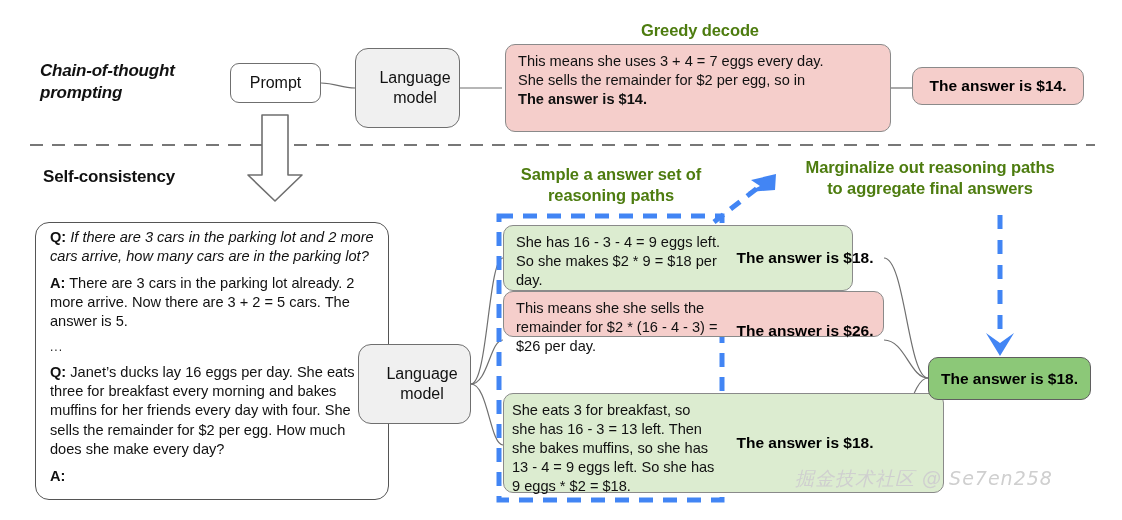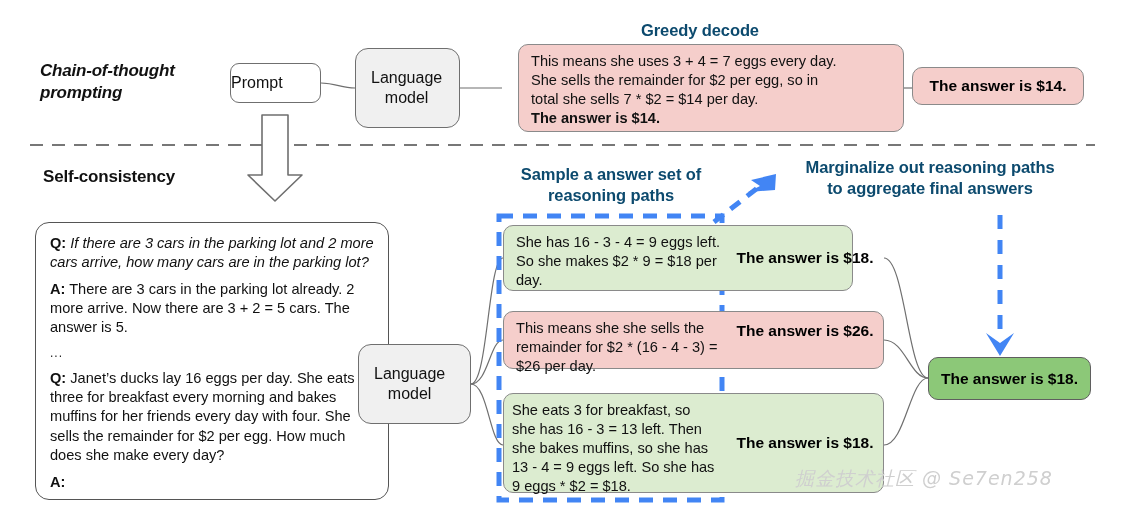--- a/index.html
+++ b/index.html
@@ -23,36 +23,37 @@
   .section-label {
     font-weight: bold;
     font-size: 17px;
     color: #111111;
     line-height: 1.28;
     letter-spacing: -0.2px;
   }
 
   
   .blue-head {
-    color: #0c4a6e;
+    color: #4d7c0f;
     font-weight: bold;
     font-size: 16.5px;
     line-height: 1.28;
     text-align: center;
     letter-spacing: -0.1px;
   }
 
   
   .box {
     box-sizing: border-box;
     border: 1.2px solid #6f6f6f;
     border-radius: 9px;
     background: #ffffff;
     display: flex;
     align-items: center;
+    justify-content: center;
     text-align: center;
     font-size: 16px;
     color: #111;
     line-height: 1.25;
   }
   .box.gray {
     background: #f0f0f0;
     border-radius: 13px;
     padding-left: 15px;
   }
@@ -159,24 +160,23 @@
 
   <div class="abs box" style="left:230px; top:63px; width:91px; height:40px;">
     <span>Prompt</span>
   </div>
 
   <div class="abs box gray" style="left:355px; top:48px; width:105px; height:80px;">
     <span style="white-space:pre-line;">Language
 model</span>
   </div>
 
-  <div class="abs txtbox pink" style="left:518px; top:44px; width:386px; height:88px;">
+  <div class="abs txtbox pink" style="left:505px; top:44px; width:386px; height:88px;">
     <div>This means she uses 3 + 4 = 7 eggs every day.</div>
     <div>She sells the remainder for $2 per egg, so in</div>
-    <div>total she sells 7 * $2 = $14 per day.</div>
     <div class="bold-line">The answer is $14.</div>
   </div>
 
   <div class="abs box pink answer-tag" style="left:912px; top:67px; width:172px; height:38px;">
     <span>The answer is $14.</span>
   </div>
 
   <div class="abs section-label" style="left:43px; top:166px; width:240px;">
     <span>Self-consistency</span>
   </div>
@@ -184,21 +184,21 @@
   <div class="abs blue-head" style="left:495px; top:164px; width:232px;">
     <div>Sample a answer set of</div>
     <div>reasoning paths</div>
   </div>
 
   <div class="abs blue-head" style="left:770px; top:157px; width:320px;">
     <div>Marginalize out reasoning paths</div>
     <div>to aggregate final answers</div>
   </div>
 
-  <div class="abs txtbox white" style="left:35px; top:222px; width:354px; height:278px; padding:11px 14px;">
+  <div class="abs txtbox white" style="left:35px; top:222px; width:354px; height:278px; padding:5px 14px;">
     <p class="prompt-para">
       <span class="lbl">Q:</span><span class="q-ital"> If there are 3 cars in the parking lot and 2 more cars arrive, how many cars are in the parking lot?</span>
     </p>
     <p class="prompt-para">
       <span class="lbl">A:</span><span> There are 3 cars in the parking lot already. 2 more arrive. Now there are 3 + 2 = 5 cars. The answer is 5.</span>
     </p>
     <p class="prompt-para ellip">...</p>
     <p class="prompt-para">
       <span class="lbl">Q:</span><span> Janet’s ducks lay 16 eggs per day. She eats three for breakfast every morning and bakes muffins for her friends every day with four. She sells the remainder for $2 per egg. How much does she make every day?</span>
     </p>
@@ -210,28 +210,28 @@
 model</span>
   </div>
 
   <div class="abs txtbox green" style="left:503px; top:225px; width:350px; height:66px;">
     <div style="width:205px;">She has 16 - 3 - 4 = 9 eggs left. So she makes $2 * 9 = $18 per day.</div>
   </div>
   <div class="abs answer-tag" style="left:730px; top:225px; width:150px; height:66px;">
     <span>The answer is $18.</span>
   </div>
 
-  <div class="abs txtbox pink" style="left:503px; top:311px; width:381px; height:58px;">
+  <div class="abs txtbox pink" style="left:503px; top:291px; width:381px; height:46px;">
     <div style="width:205px;">This means she she sells the remainder for $2 * (16 - 4 - 3) = $26 per day.</div>
   </div>
   <div class="abs answer-tag" style="left:730px; top:307px; width:150px; height:47px;">
     <span>The answer is $26.</span>
   </div>
 
-  <div class="abs txtbox green" style="left:503px; top:393px; width:381px; height:100px;padding-left:8px;">
+  <div class="abs txtbox green" style="left:503px; top:393px; width:441px; height:100px;padding-left:8px;">
     <div style="width:205px;">She eats 3 for breakfast, so she has 16 - 3 = 13 left. Then she bakes muffins, so she has 13 - 4 = 9 eggs left. So she has 9 eggs * $2 = $18.</div>
   </div>
   <div class="abs answer-tag" style="left:730px; top:393px; width:150px; height:100px;">
     <span>The answer is $18.</span>
   </div>
 
   <div class="abs box darkgreen answer-tag" style="left:928px; top:357px; width:163px; height:43px;">
     <span>The answer is $18.</span>
   </div>
 

